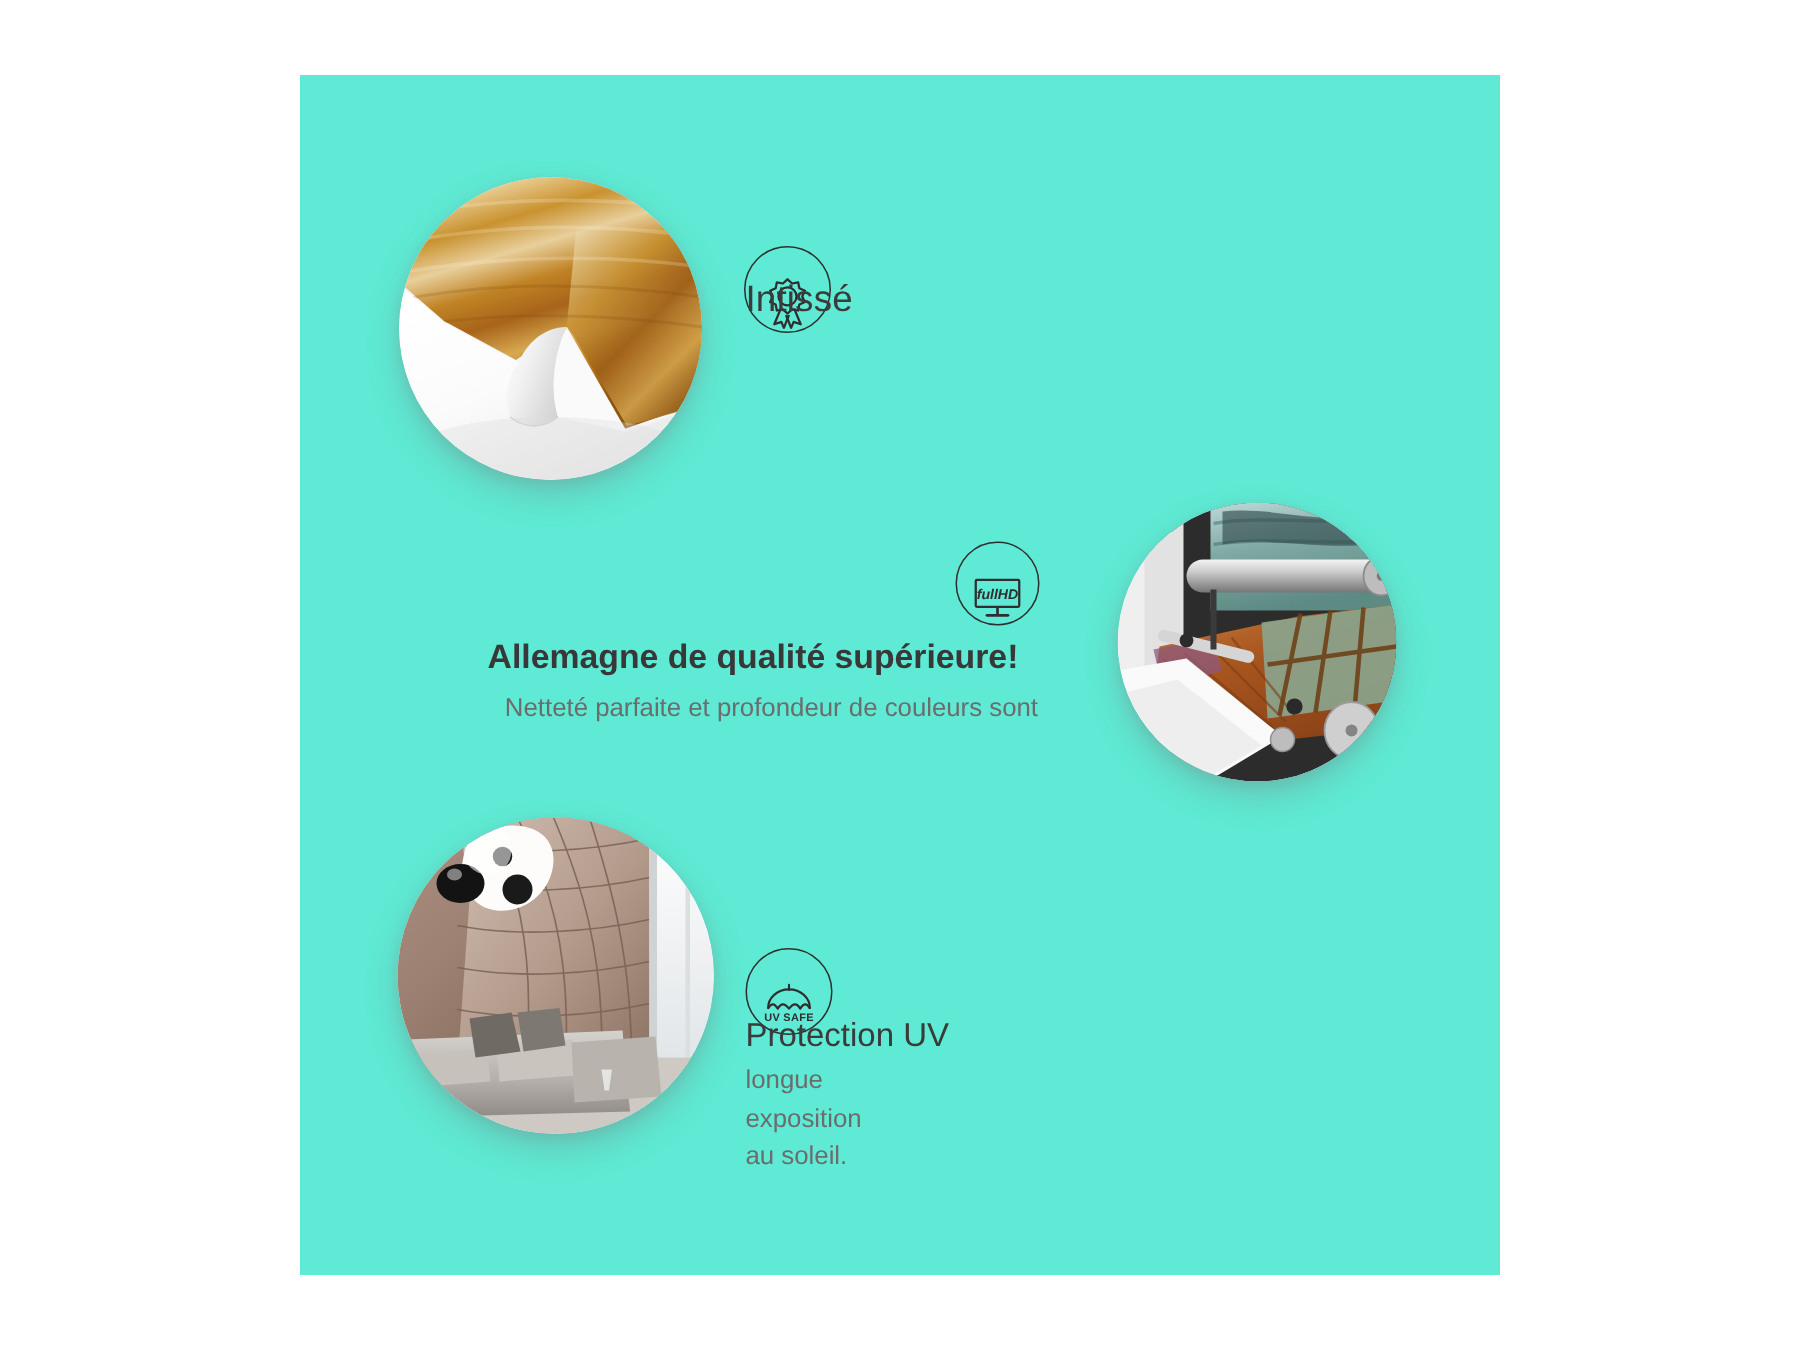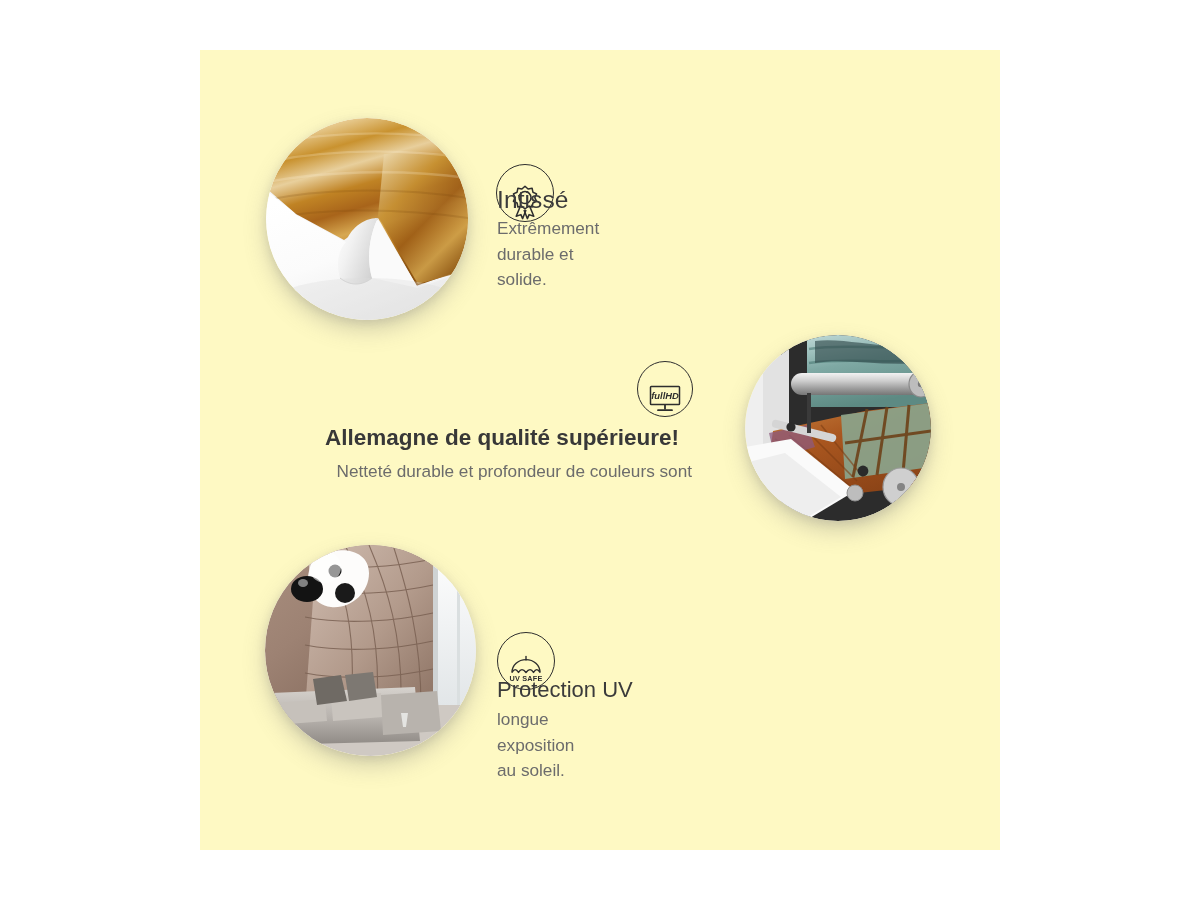--- a/index.html
+++ b/index.html
@@ -16,21 +16,21 @@
     position: relative;
   }
 
   
   #feature-panel {
     position: absolute;
     left: 200px;
     top: 50px;
     width: 800px;
     height: 800px;
-    background: #fef9c3;
+    background: #5eead4;
   }
 
   
   .feature-block {
     position: absolute;
   }
 
   
   .photo-circle {
     position: absolute;
@@ -207,21 +207,20 @@
                  L15.9 6.0 Z"></path>
         <circle cx="19" cy="14.6" r="6"></circle>
         <path d="M14.6 22.6 L10.2 33.2 L14.9 31.6 L16.6 35.6 L20.0 27.0"></path>
         <path d="M23.4 22.6 L27.8 33.2 L23.1 31.6 L21.4 35.6 L18.0 27.0"></path>
       </svg>
     </div>
 
     <div class="feature-heading">Intissé</div>
 
     <div class="feature-body">
-      <span class="body-line">Extrêmement durable et solide.</span>
     </div>
   </div>
 
   <div class="feature-block" id="block-impression">
 
     <div class="photo-circle">
       <svg viewBox="0 0 186 186" preserveAspectRatio="none" aria-hidden="true">
         <defs>
           <linearGradient id="pr-roller" x1="0" y1="0" x2="0" y2="1">
             <stop offset="0%" stop-color="#f2f2f2"></stop>
@@ -303,21 +302,21 @@
         <rect x="4.5" y="8.5" width="29" height="18" rx="0.8"></rect>
         <path d="M19 26.5 V31.5" stroke-width="1.8"></path>
         <path d="M12 32.2 H26" stroke-width="1.8" stroke-linecap="round"></path>
         <text x="19" y="21.4" text-anchor="middle" fill="#2e2e2e" stroke="none" font-family="'Liberation Sans', sans-serif" font-size="9.4" font-weight="700" font-style="italic">fullHD</text>
       </svg>
     </div>
 
     <div class="feature-heading">Allemagne de qualité supérieure!</div>
 
     <div class="feature-body">
-      <span class="body-line">Netteté durable et profondeur de couleurs sont</span>
+      <span class="body-line">Netteté parfaite et profondeur de couleurs sont</span>
     </div>
   </div>
 
   <div class="feature-block" id="block-uv">
 
     <div class="photo-circle">
       <svg viewBox="0 0 211 211" preserveAspectRatio="none" aria-hidden="true">
         <defs>
           <linearGradient id="uv-wall" x1="0" y1="0" x2="0.8" y2="1">
             <stop offset="0%" stop-color="#a98f7f"></stop>

